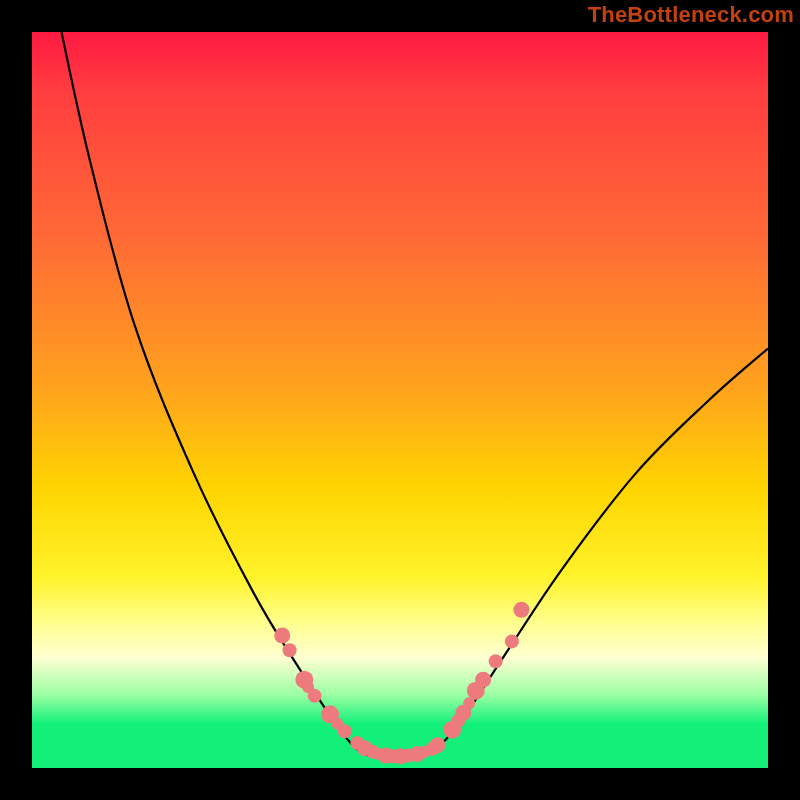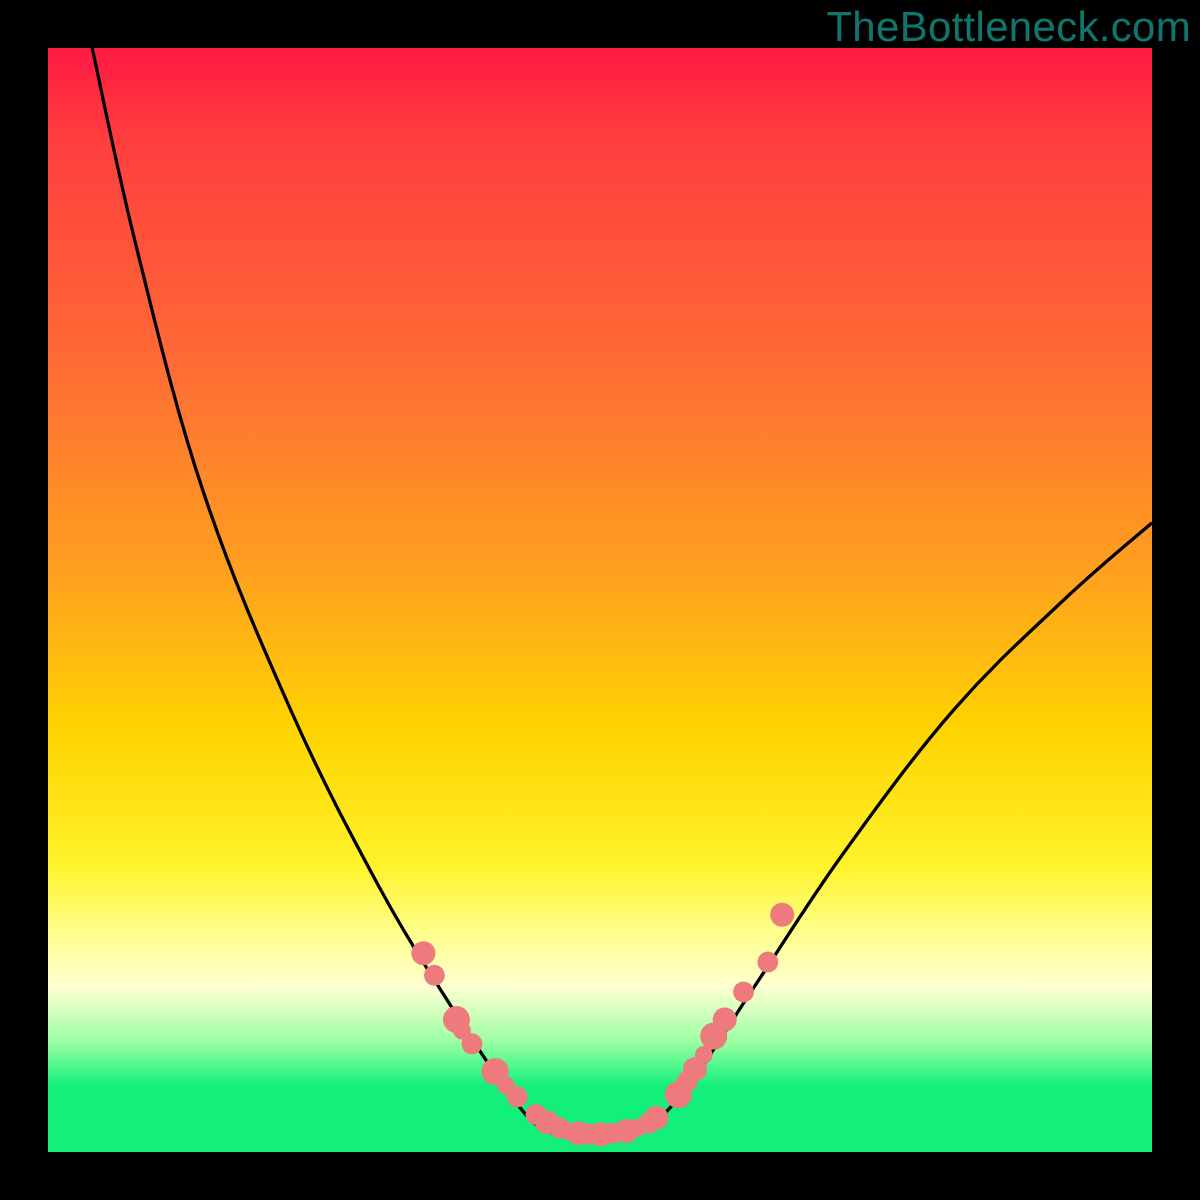--- a/index.html
+++ b/index.html
@@ -38,23 +38,23 @@
       #9cffa3 90%,
       #13f07a 94%,
       #13f07a 100%
     );
   }
   .watermark {
     position: absolute;
     top: 2px;
     right: 6px;
     font-family: Arial, Helvetica, sans-serif;
-    font-size: 28px;
-    font-weight: 400;
-    color: #0f766e;
+    font-size: 22px;
+    font-weight: 700;
+    color: #c2410c;
     letter-spacing: 0.2px;
   }
   svg.curve {
     position: absolute;
     left: 0;
     top: 0;
     width: 736px;
     height: 736px;
   }
   .marker {

